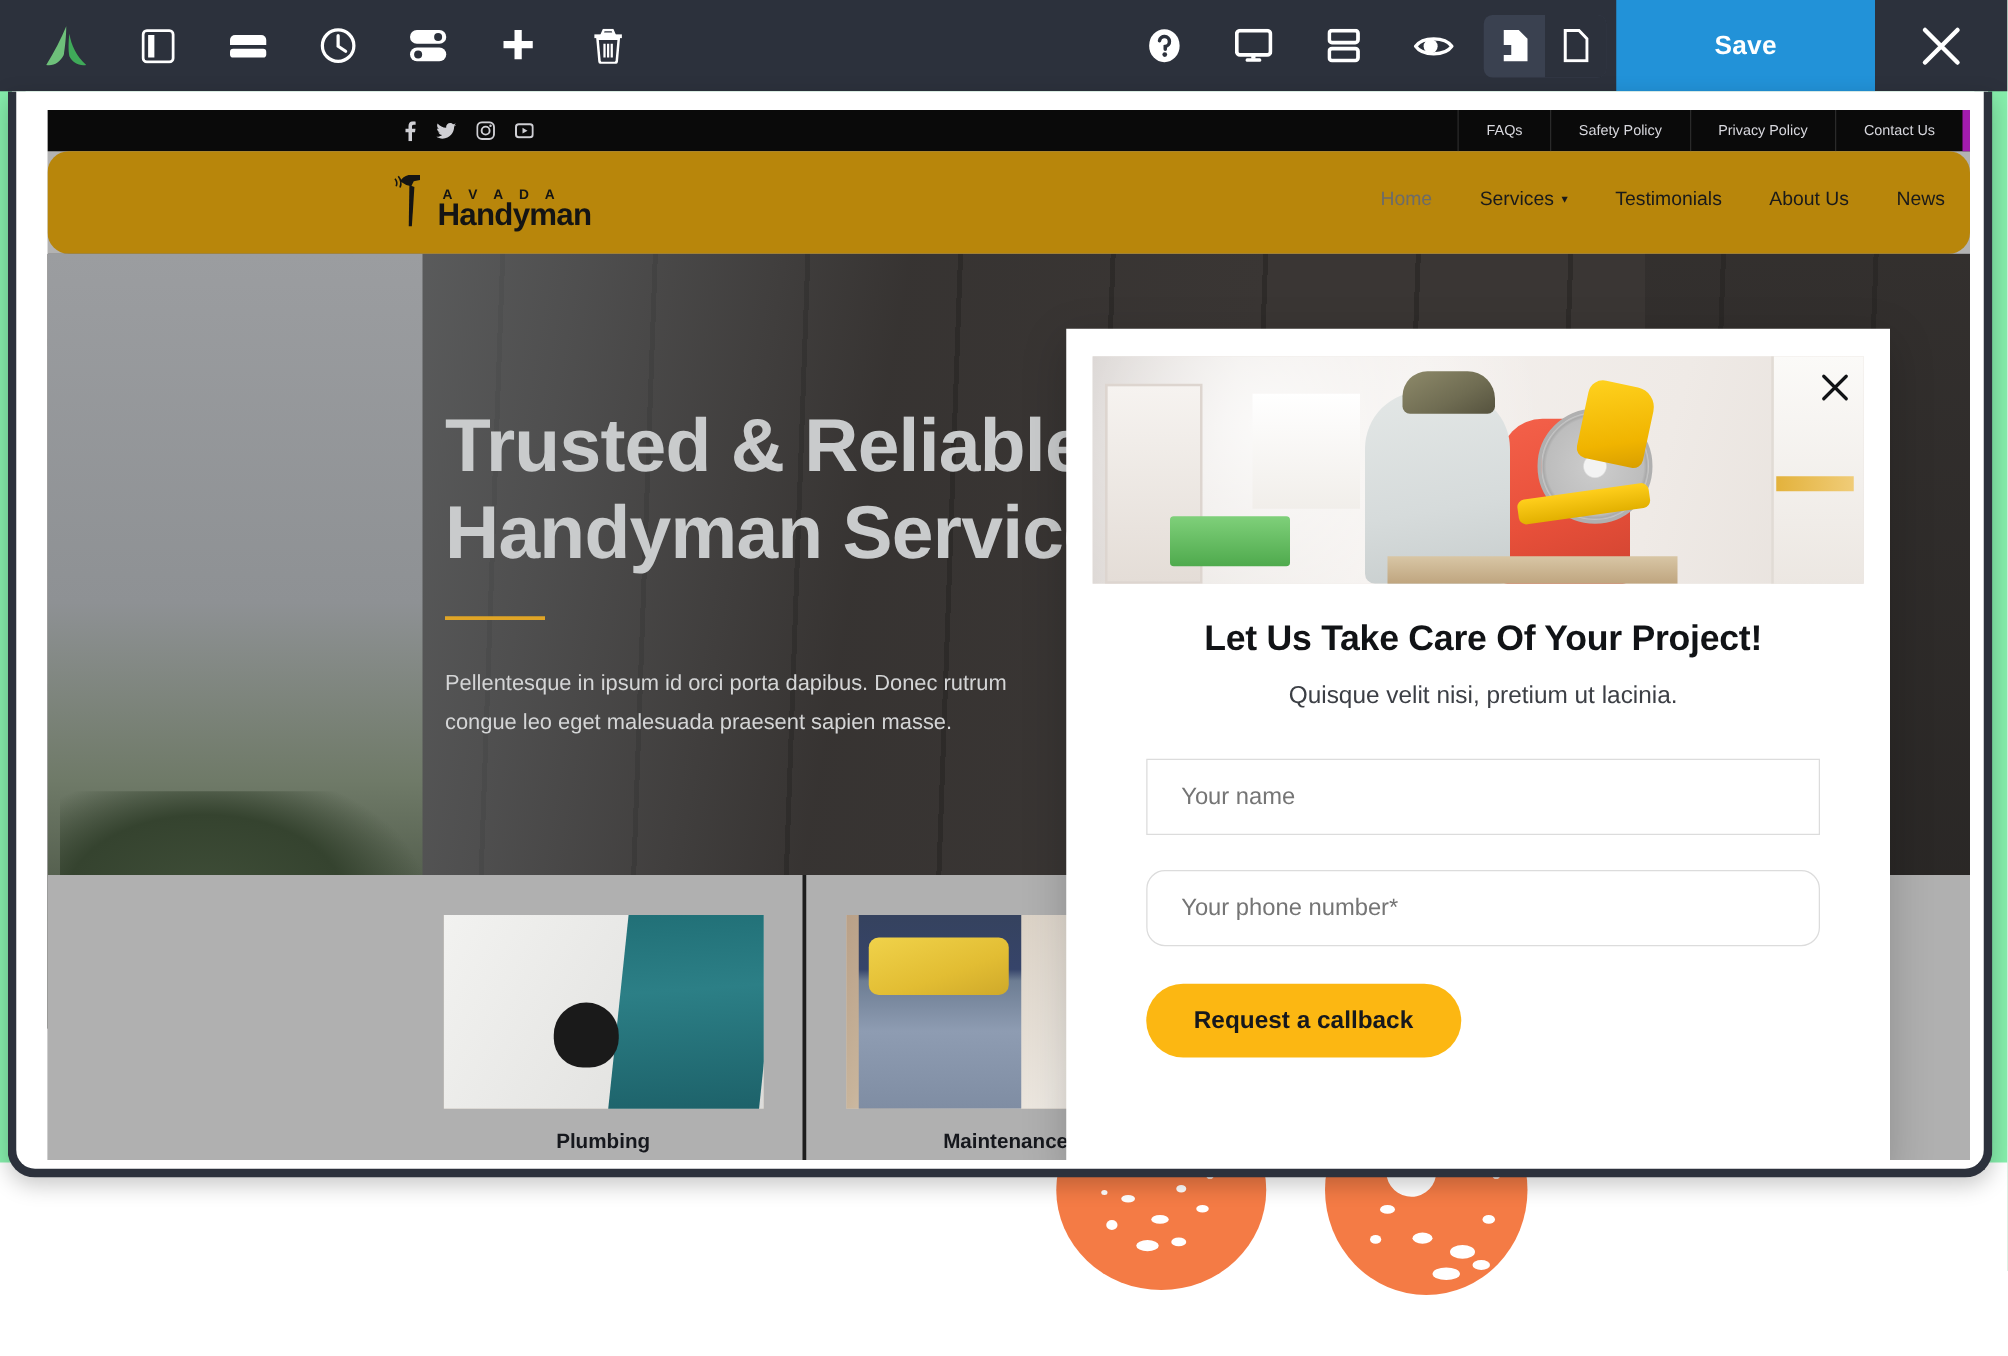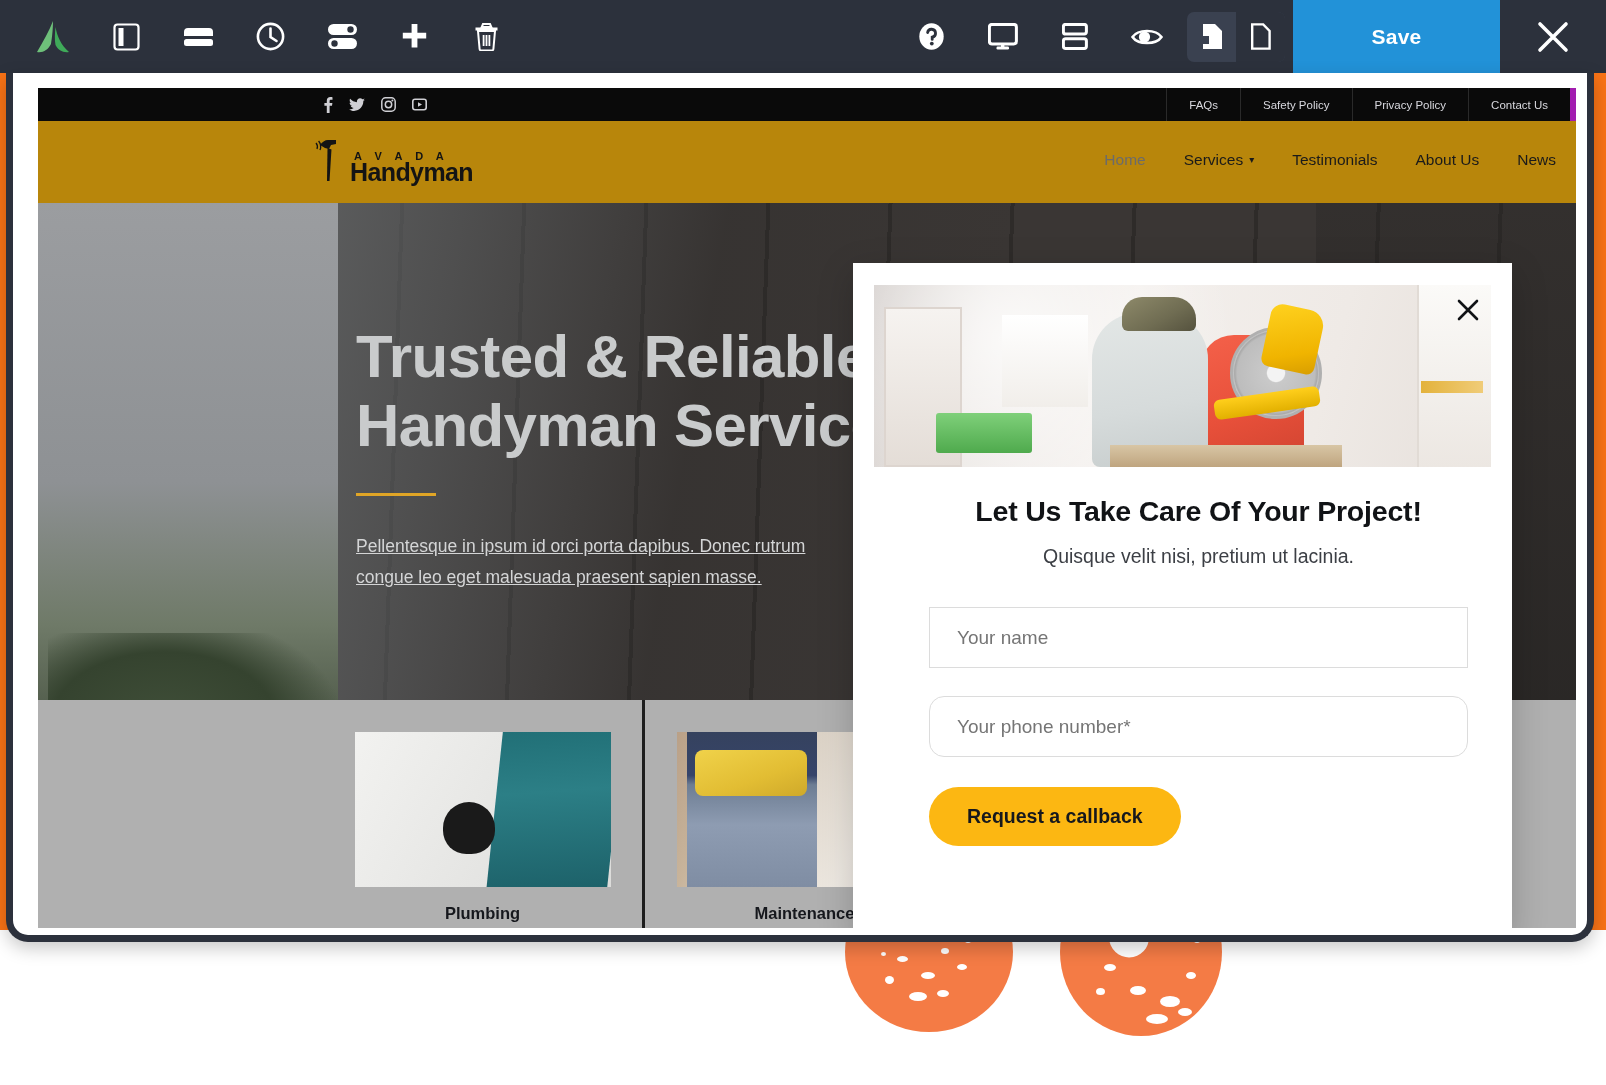--- a/index.html
+++ b/index.html
@@ -3,21 +3,21 @@
 <meta charset="utf-8">
 <style>
   * { box-sizing: border-box; margin: 0; padding: 0; }
   html, body {
     width: 1606px; height: 1085px;
     background: #ffffff;
     font-family: "Liberation Sans", sans-serif;
     overflow: hidden;
   }
 
-  #root { position: relative; width: 1606px; height: 1085px; background:#f97316; }
+  #root { position: relative; width: 1606px; height: 1085px; background:#86efac; }
 
   
   .bg-bleed {
     position: absolute; left: 0; top: 930px; width: 1606px; height: 155px;
     background: #ffffff; overflow: hidden;
   }
   .blob {
     position: absolute; background: #f47b45;
   }
   .blob-o1 {
@@ -103,20 +103,21 @@
     color:#d8d8de; font-size:11.5px; text-decoration:none;
     display:flex; align-items:center; padding:0 22px;
     border-left:1px solid #2a2a2a;
   }
   .topnav a:last-child { border-right:6px solid #a21caf; }
 
   
   .site-header {
     position:absolute; left:0; top:33px; width:1538px; height:82px;
     background:#b8860b;
+    border-radius:17px;
   }
   .brand { position:absolute; left:276px; top:14px; display:flex; align-items:flex-end; }
   .brand-hammer { width:34px; height:50px; margin-right:2px; }
   .brand-text { display:flex; flex-direction:column; }
   .brand-avada {
     font-size:11px; letter-spacing:5px; color:#141414; font-weight:bold;
     padding-left:4px; margin-bottom:-2px;
   }
   .brand-name {
     font-size:25px; font-weight:bold; color:#141414; line-height:1;
@@ -169,21 +170,20 @@
   .hero-title {
     margin-top:27px; font-size:60px; line-height:1.15; font-weight:bold;
     color:#c9cbcc; letter-spacing:-0.6px; white-space:nowrap;
   }
   .hero-rule {
     margin-top:33px; width:80px; height:3px; background:#e0a526;
   }
   .hero-sub {
     margin-top:35px; font-size:17.5px; line-height:1.75; color:#d4d5d6;
     max-width:470px;
-    text-decoration:underline;
   }
 
   
   .cards {
     position:absolute; left:0; top:612px; width:1538px; height:228px;
     background:#b0b0b0; padding:0;
   }
   .cards-inner {
     position:absolute; left:285px; top:0; width:968px; height:228px;
     display:flex;
@@ -280,21 +280,21 @@
     background:linear-gradient(180deg,#7fd07a,#4faa4d); border-radius:3px; }
   .mi-right-panel { position:absolute; right:0; top:0; width:74px; height:182px;
     background:linear-gradient(180deg,#fbfaf8,#ece7e2); border-left:2px solid #e1dbd5; }
   .mi-trim { position:absolute; right:8px; top:96px; width:62px; height:12px;
     background:linear-gradient(90deg,#e3b23c,#f0cc78); }
 
   .modal-close {
     position:absolute; right:27px; top:30px; width:34px; height:34px;
     display:flex; align-items:center; justify-content:center; cursor:pointer; z-index:5;
   }
-  .modal-body { position:absolute; left:16px; top:232px; width:659px; }
+  .modal-body { position:absolute; left:4px; top:232px; width:659px; }
   .modal-title {
     text-align:center; font-size:28.5px; font-weight:bold; color:#111316;
     letter-spacing:-.2px;
   }
   .modal-sub {
     margin-top:17px; text-align:center; font-size:19.5px; color:#3c3f45;
   }
   .modal-form { margin-top:39px; padding:0 60px; }
   .field {
     width:100%; height:61px; border:1px solid #dcdcdc; background:#ffffff;

